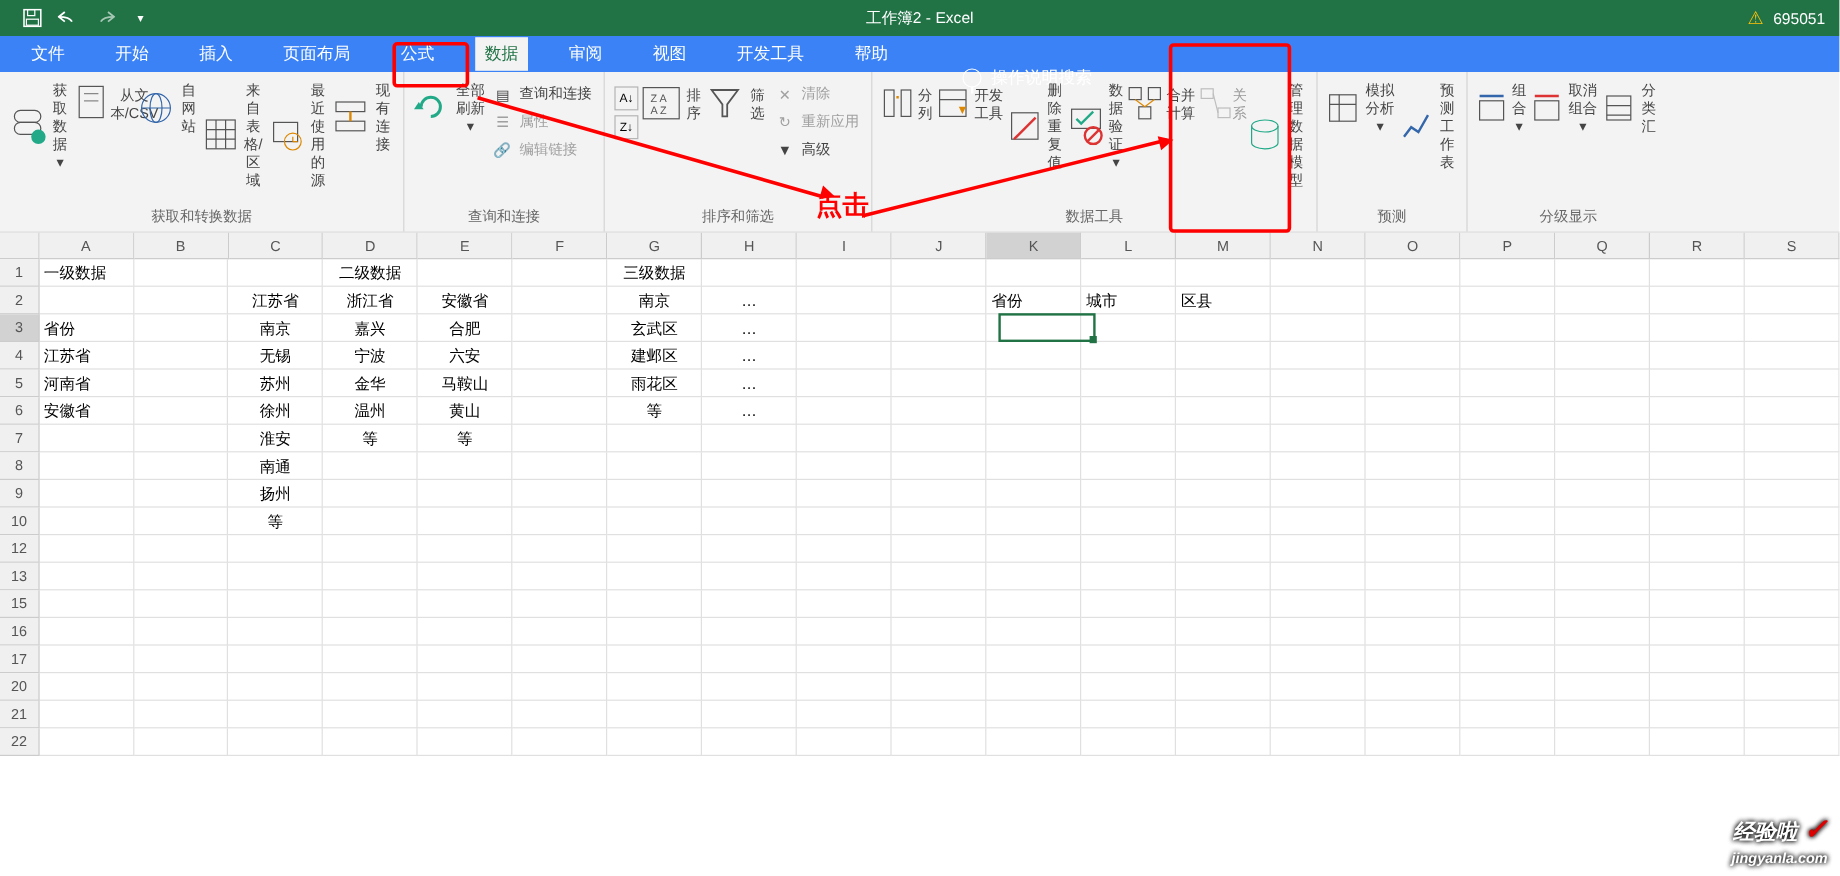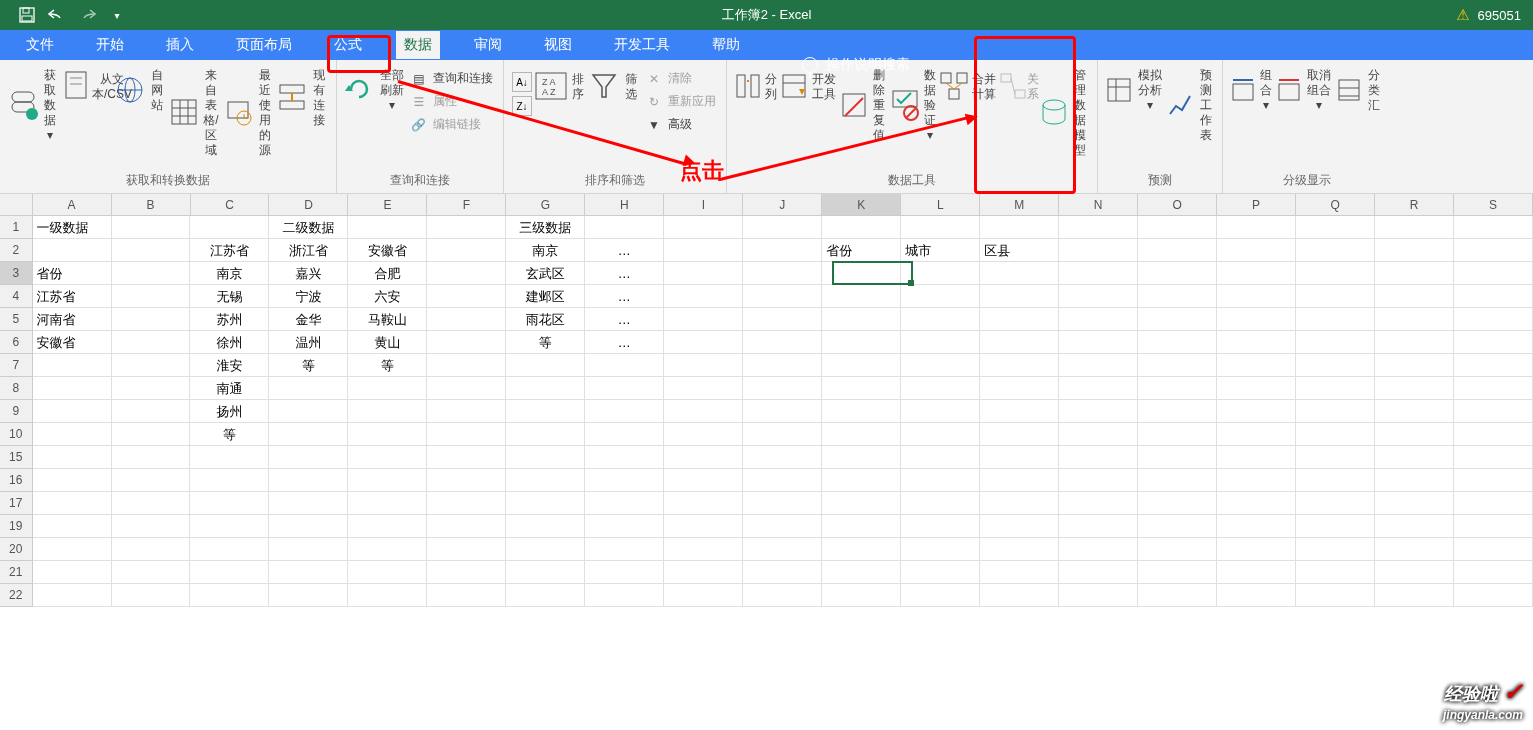--- a/index.html
+++ b/index.html
@@ -651,20 +651,64 @@
         <div class="cell"></div>
         <div class="cell"></div>
         <div class="cell"></div>
         <div class="cell"></div>
         <div class="cell"></div>
         <div class="cell"></div>
         <div class="cell"></div>
         <div class="cell"></div>
       </div>
       <div class="row">
+        <div class="rh">12</div>
+        <div class="cell"></div>
+        <div class="cell"></div>
+        <div class="cell c"></div>
+        <div class="cell c"></div>
+        <div class="cell c"></div>
+        <div class="cell"></div>
+        <div class="cell c"></div>
+        <div class="cell c"></div>
+        <div class="cell"></div>
+        <div class="cell"></div>
+        <div class="cell"></div>
+        <div class="cell"></div>
+        <div class="cell"></div>
+        <div class="cell"></div>
+        <div class="cell"></div>
+        <div class="cell"></div>
+        <div class="cell"></div>
+        <div class="cell"></div>
+        <div class="cell"></div>
+      </div>
+      <div class="row">
+        <div class="rh">13</div>
+        <div class="cell"></div>
+        <div class="cell"></div>
+        <div class="cell c"></div>
+        <div class="cell c"></div>
+        <div class="cell c"></div>
+        <div class="cell"></div>
+        <div class="cell c"></div>
+        <div class="cell c"></div>
+        <div class="cell"></div>
+        <div class="cell"></div>
+        <div class="cell"></div>
+        <div class="cell"></div>
+        <div class="cell"></div>
+        <div class="cell"></div>
+        <div class="cell"></div>
+        <div class="cell"></div>
+        <div class="cell"></div>
+        <div class="cell"></div>
+        <div class="cell"></div>
+      </div>
+      <div class="row">
         <div class="rh">15</div>
         <div class="cell"></div>
         <div class="cell"></div>
         <div class="cell c"></div>
         <div class="cell c"></div>
         <div class="cell c"></div>
         <div class="cell"></div>
         <div class="cell c"></div>
         <div class="cell c"></div>
         <div class="cell"></div>
@@ -696,42 +740,20 @@
         <div class="cell"></div>
         <div class="cell"></div>
         <div class="cell"></div>
         <div class="cell"></div>
         <div class="cell"></div>
         <div class="cell"></div>
         <div class="cell"></div>
       </div>
       <div class="row">
         <div class="rh">17</div>
-        <div class="cell"></div>
-        <div class="cell"></div>
-        <div class="cell c"></div>
-        <div class="cell c"></div>
-        <div class="cell c"></div>
-        <div class="cell"></div>
-        <div class="cell c"></div>
-        <div class="cell c"></div>
-        <div class="cell"></div>
-        <div class="cell"></div>
-        <div class="cell"></div>
-        <div class="cell"></div>
-        <div class="cell"></div>
-        <div class="cell"></div>
-        <div class="cell"></div>
-        <div class="cell"></div>
-        <div class="cell"></div>
-        <div class="cell"></div>
-        <div class="cell"></div>
-      </div>
-      <div class="row">
-        <div class="rh">19</div>
         <div class="cell"></div>
         <div class="cell"></div>
         <div class="cell c"></div>
         <div class="cell c"></div>
         <div class="cell c"></div>
         <div class="cell"></div>
         <div class="cell c"></div>
         <div class="cell c"></div>
         <div class="cell"></div>
         <div class="cell"></div>

